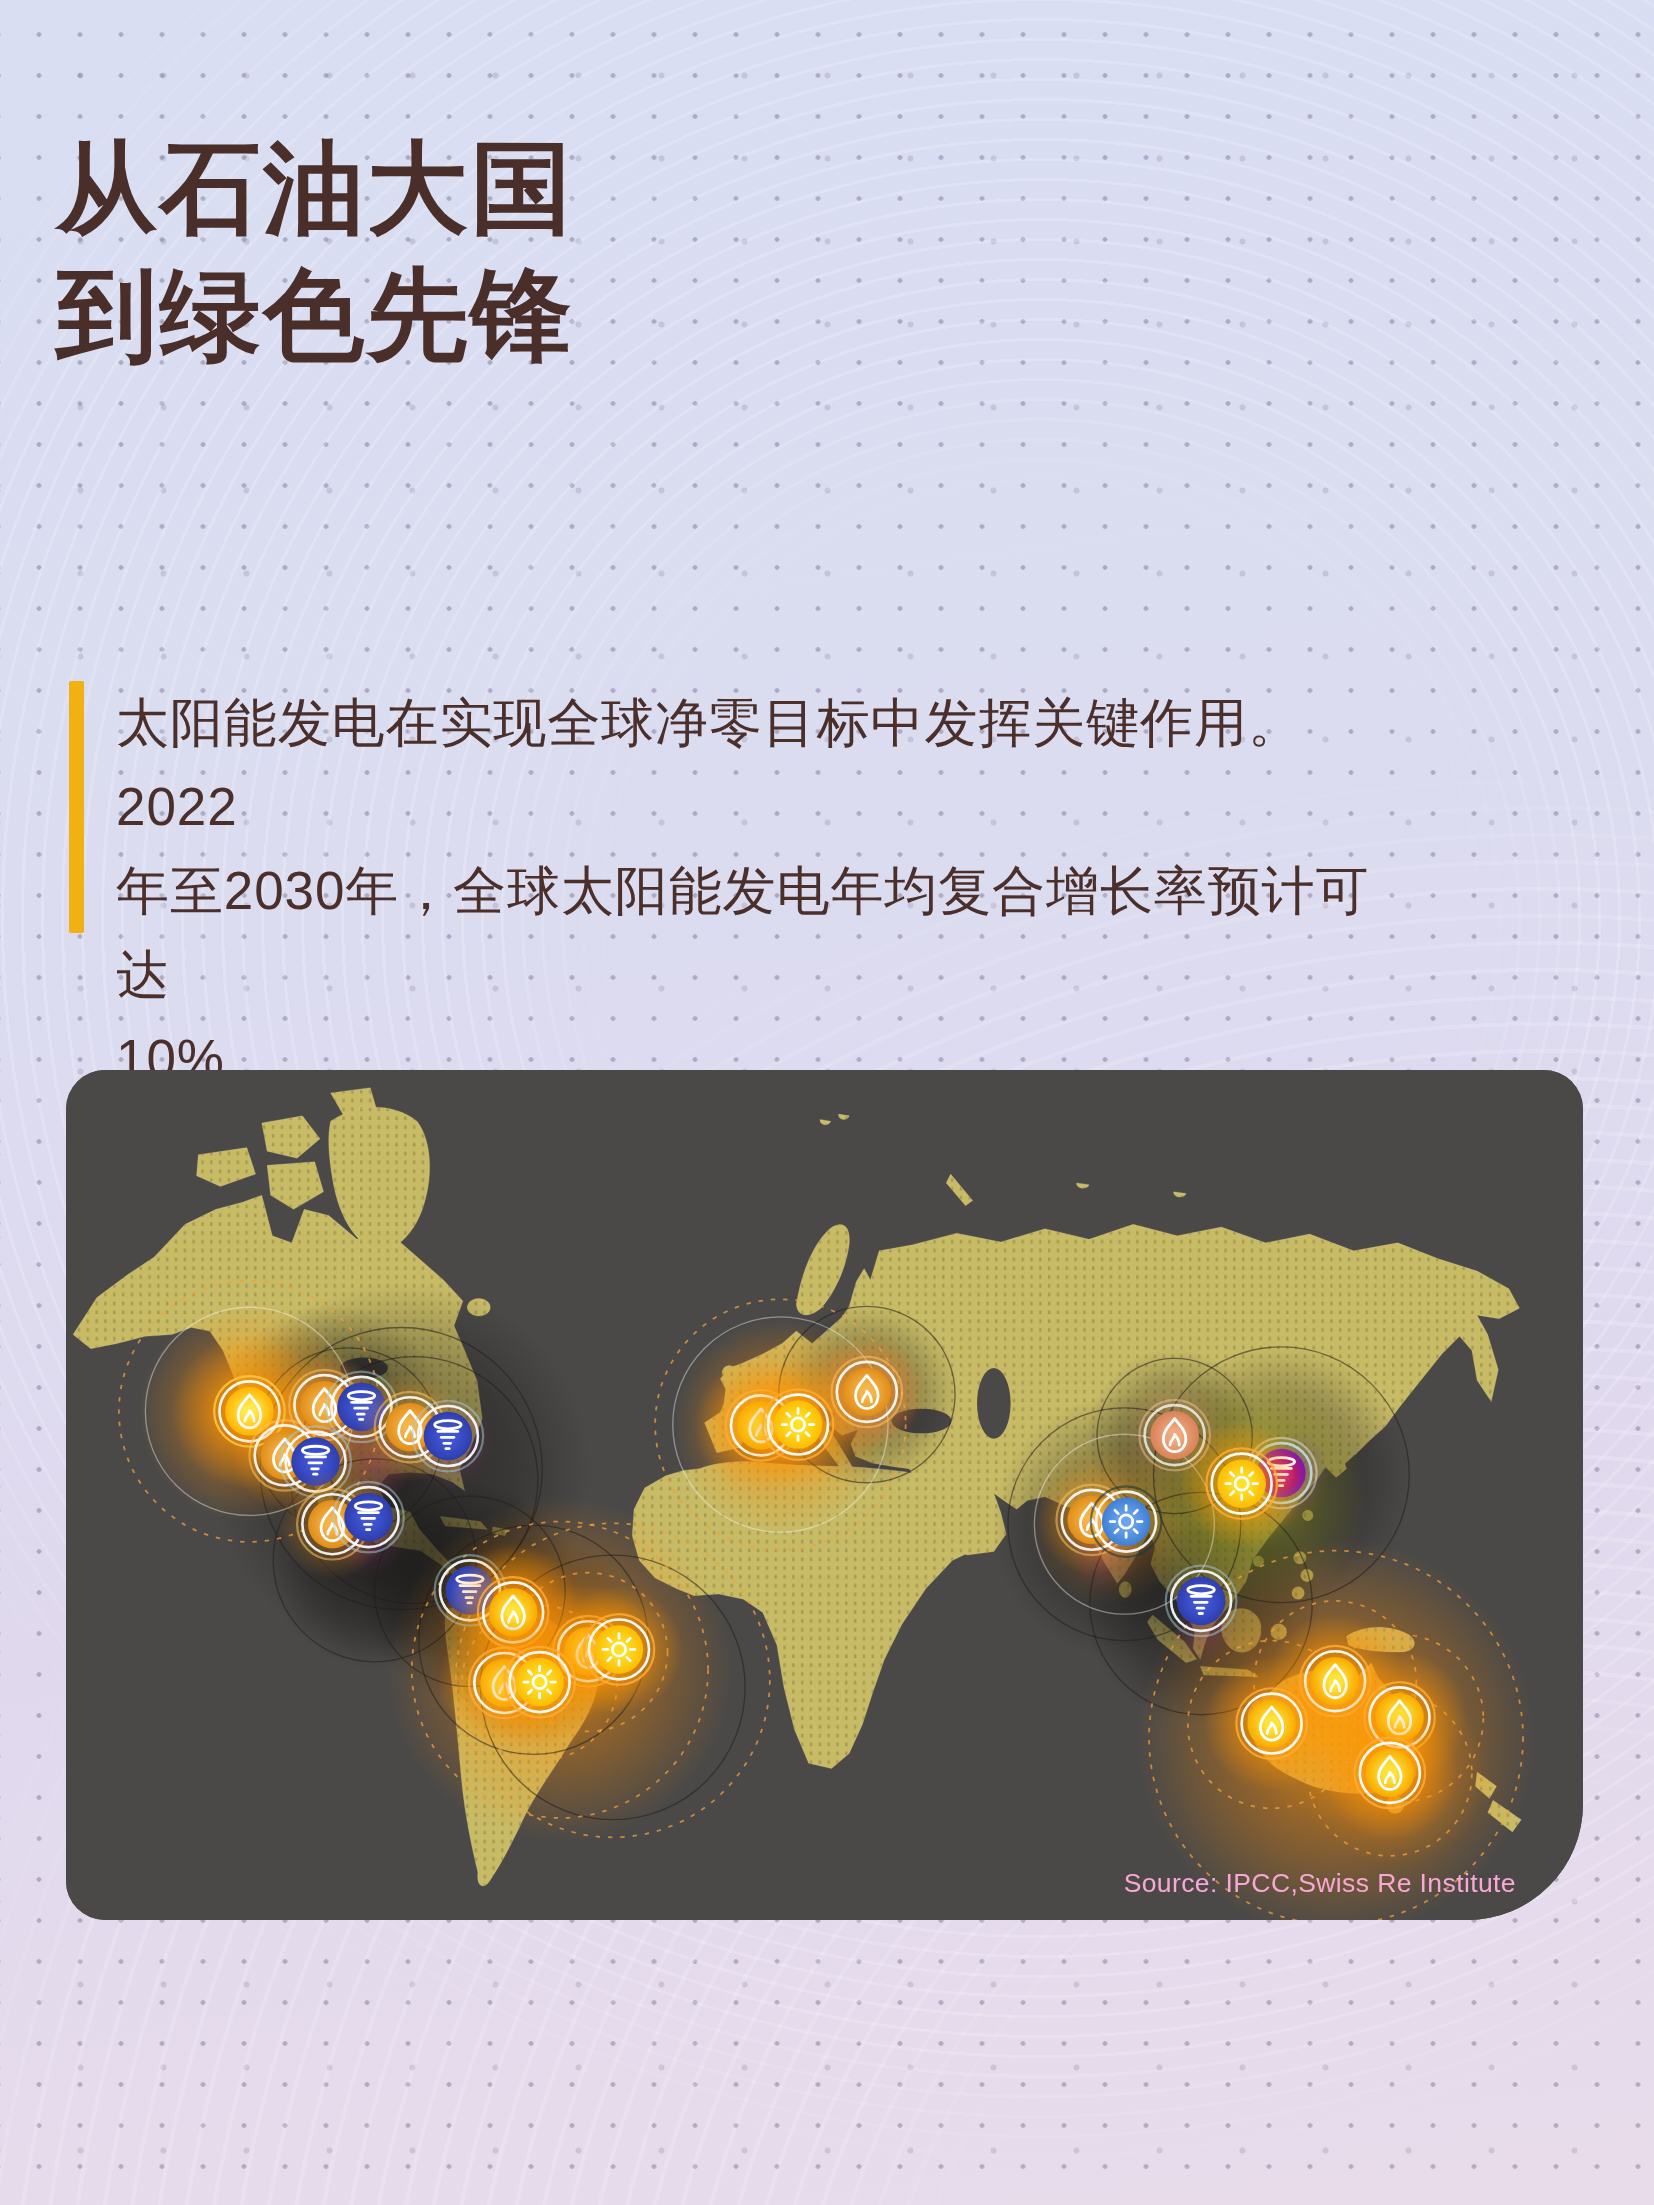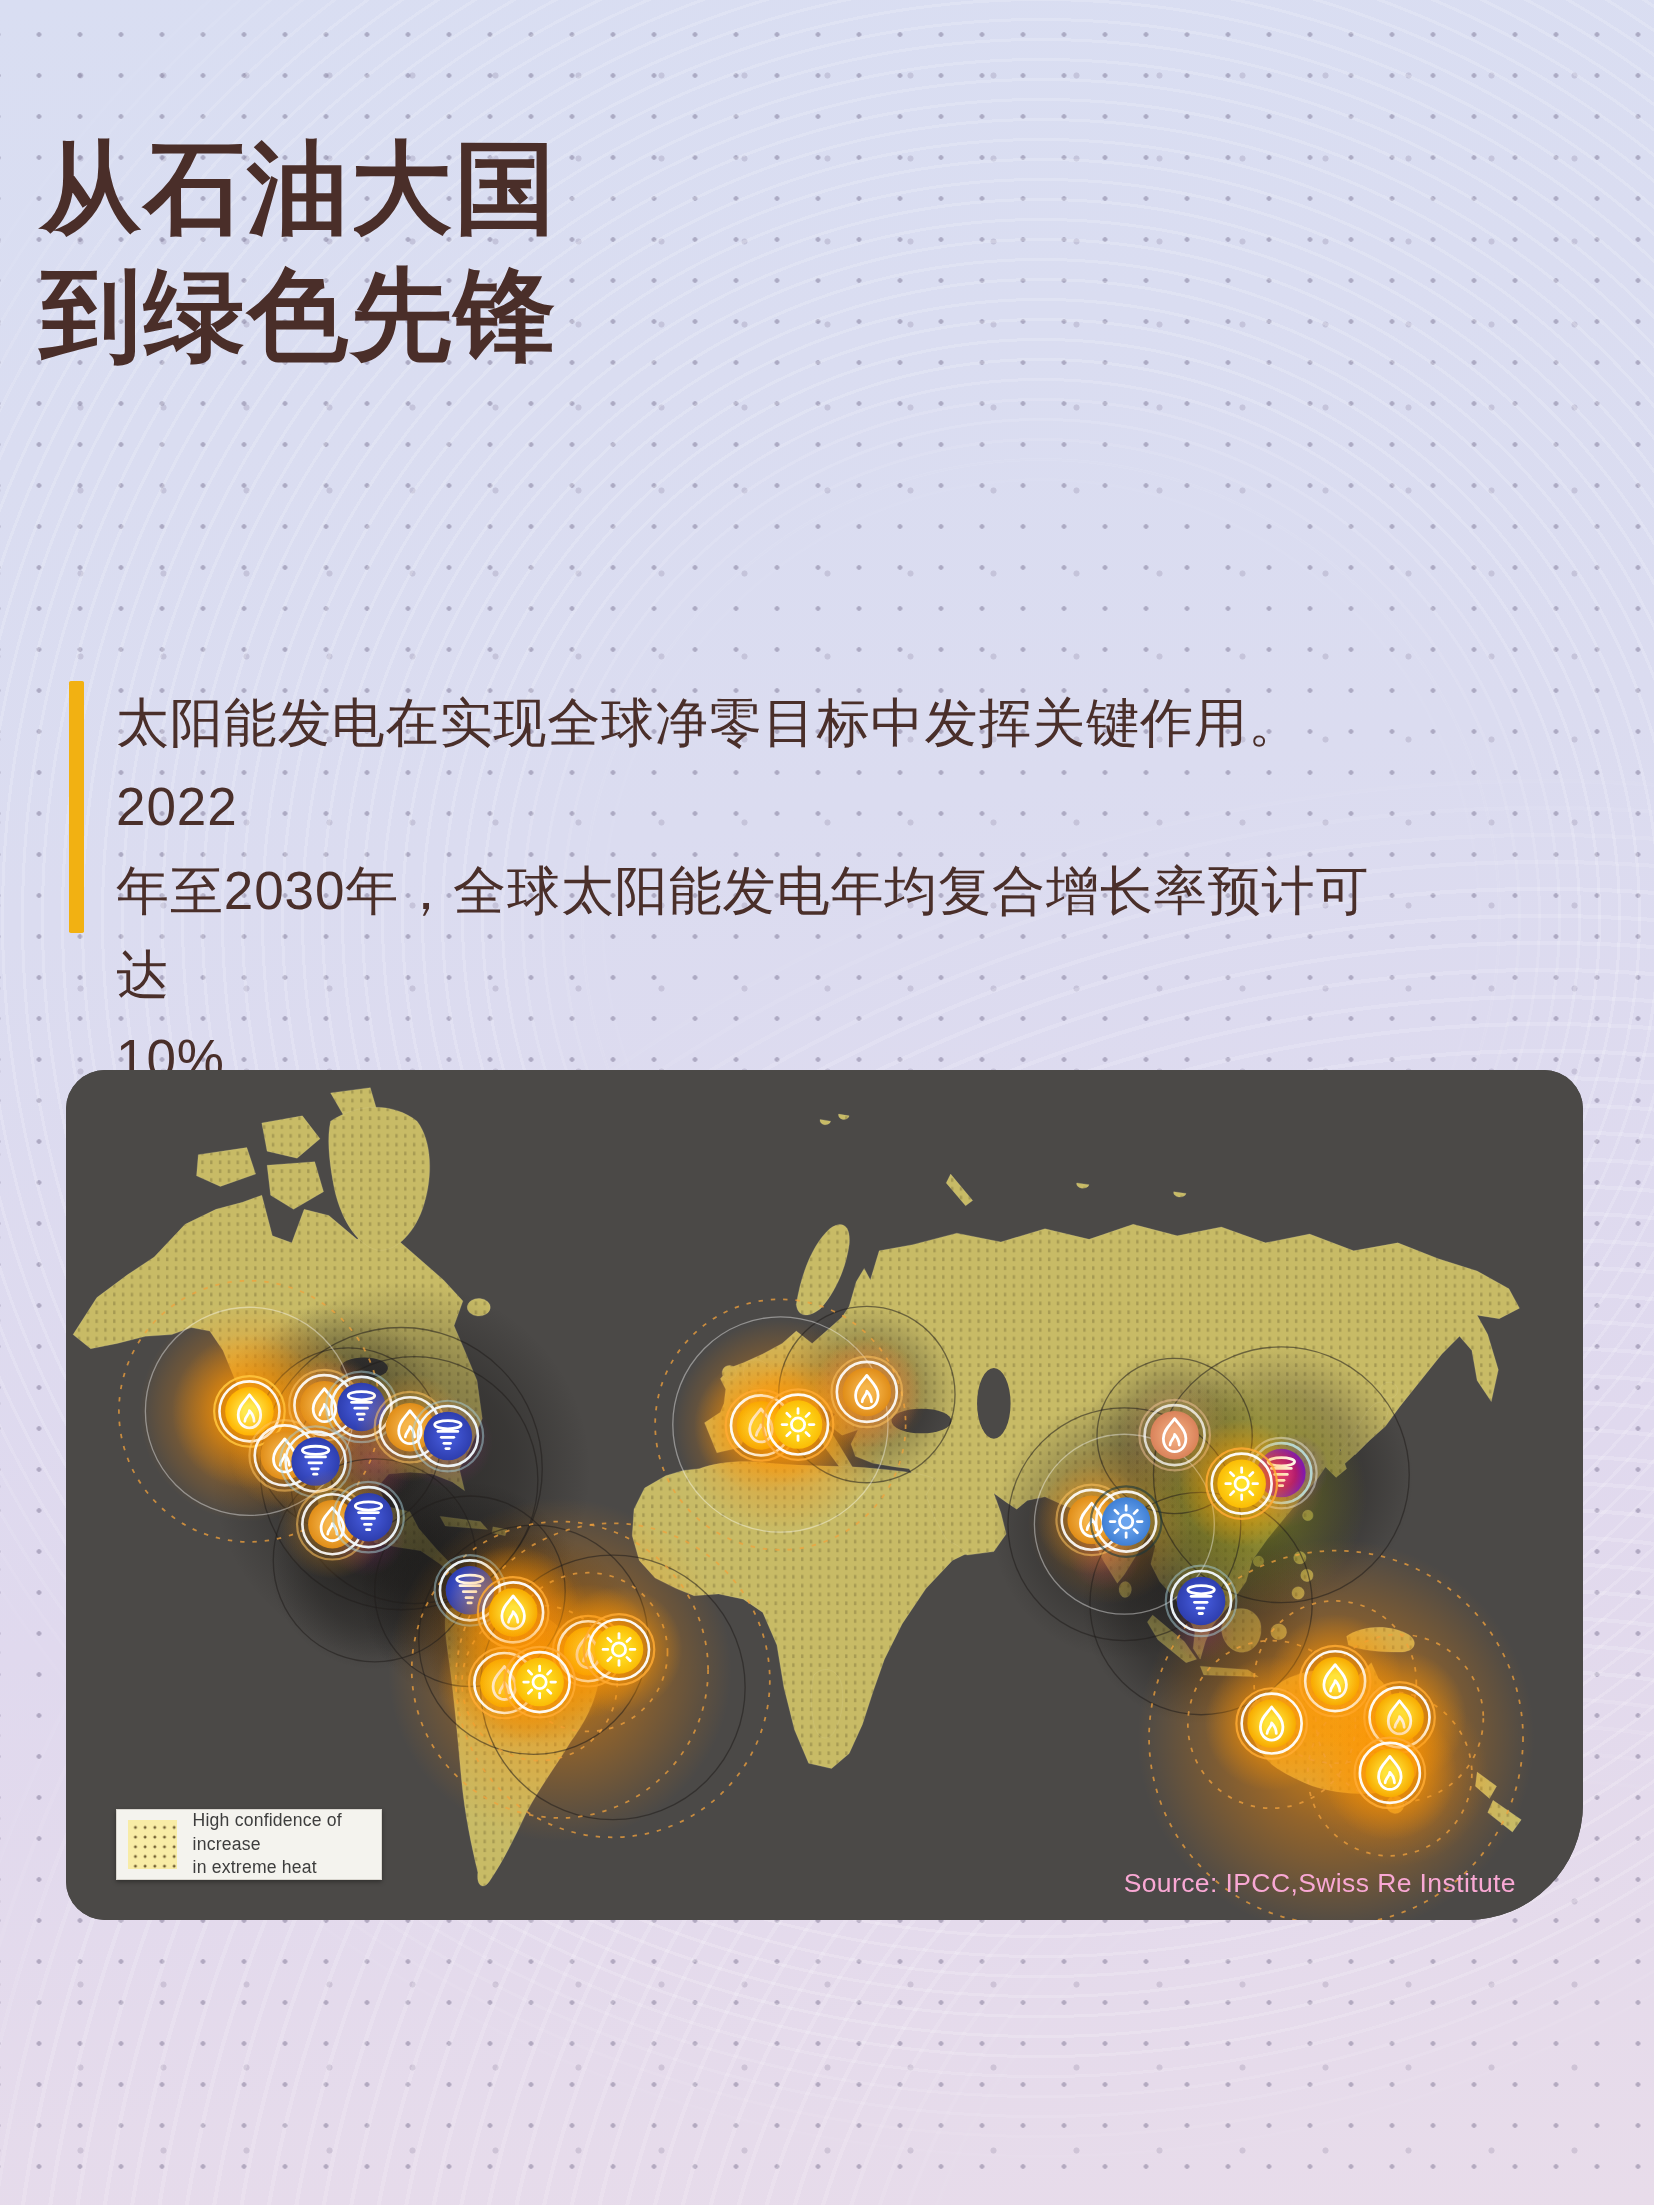--- a/index.html
+++ b/index.html
@@ -30,21 +30,21 @@
   .arcs-low{
     position:absolute;inset:0;pointer-events:none;opacity:.4;
     background:repeating-radial-gradient(circle at 1544px 2426px,
       rgba(255,255,255,0) 0 23px, rgba(255,255,255,.35) 23px 27px);
     -webkit-mask-image:radial-gradient(circle at 1544px 2426px,
       transparent 0 618px, #000 750px 1544px, transparent 1676px);
     mask-image:radial-gradient(circle at 1544px 2426px,
       transparent 0 618px, #000 750px 1544px, transparent 1676px);
   }
   .page-title{
-    position:absolute;left:40px;top:125px;margin:0;
+    position:absolute;left:56px;top:125px;margin:0;
     font-size:101px;line-height:1.26;font-weight:900;letter-spacing:2.6px;
     color:#4a2e29;
   }
   .intro{position:absolute;left:69px;top:681px;display:flex;}
   .accent-bar{width:15px;height:252px;border-radius:1.8px;flex:0 0 auto;}
   .intro p{
     margin:0 0 0 32px;width:1306px;
     font-size:53px;line-height:84px;font-weight:500;letter-spacing:0.9px;
     color:#4a2f2a;white-space:pre-line;
   }
@@ -460,19 +460,15 @@
         <g>
           <circle cx="1501" cy="797" r="76" fill="url(#glowStrong)"></circle>
           <circle cx="1501" cy="797" r="40" fill="none" stroke="rgba(255,170,50,.85)" stroke-width="2.5"></circle>
           <circle cx="1501" cy="797" r="34" fill="none" stroke="rgba(255,255,255,.95)" stroke-width="3"></circle>
           <circle cx="1501" cy="797" r="27.5" fill="url(#gFireYellow)"></circle>
           <use href="#i-fire" transform="translate(1501,797) scale(1.5)"></use>
         </g>
       </g>
   </svg>
 
-  <div class="legend">
-    <span class="legend-swatch"></span>
-    <span class="legend-text"><span>High confidence of increase</span><br><span>in extreme heat</span></span>
-  </div>
   <div class="source">Source: IPCC,Swiss Re Institute</div>
 </div>
 
 
 </body></html>

